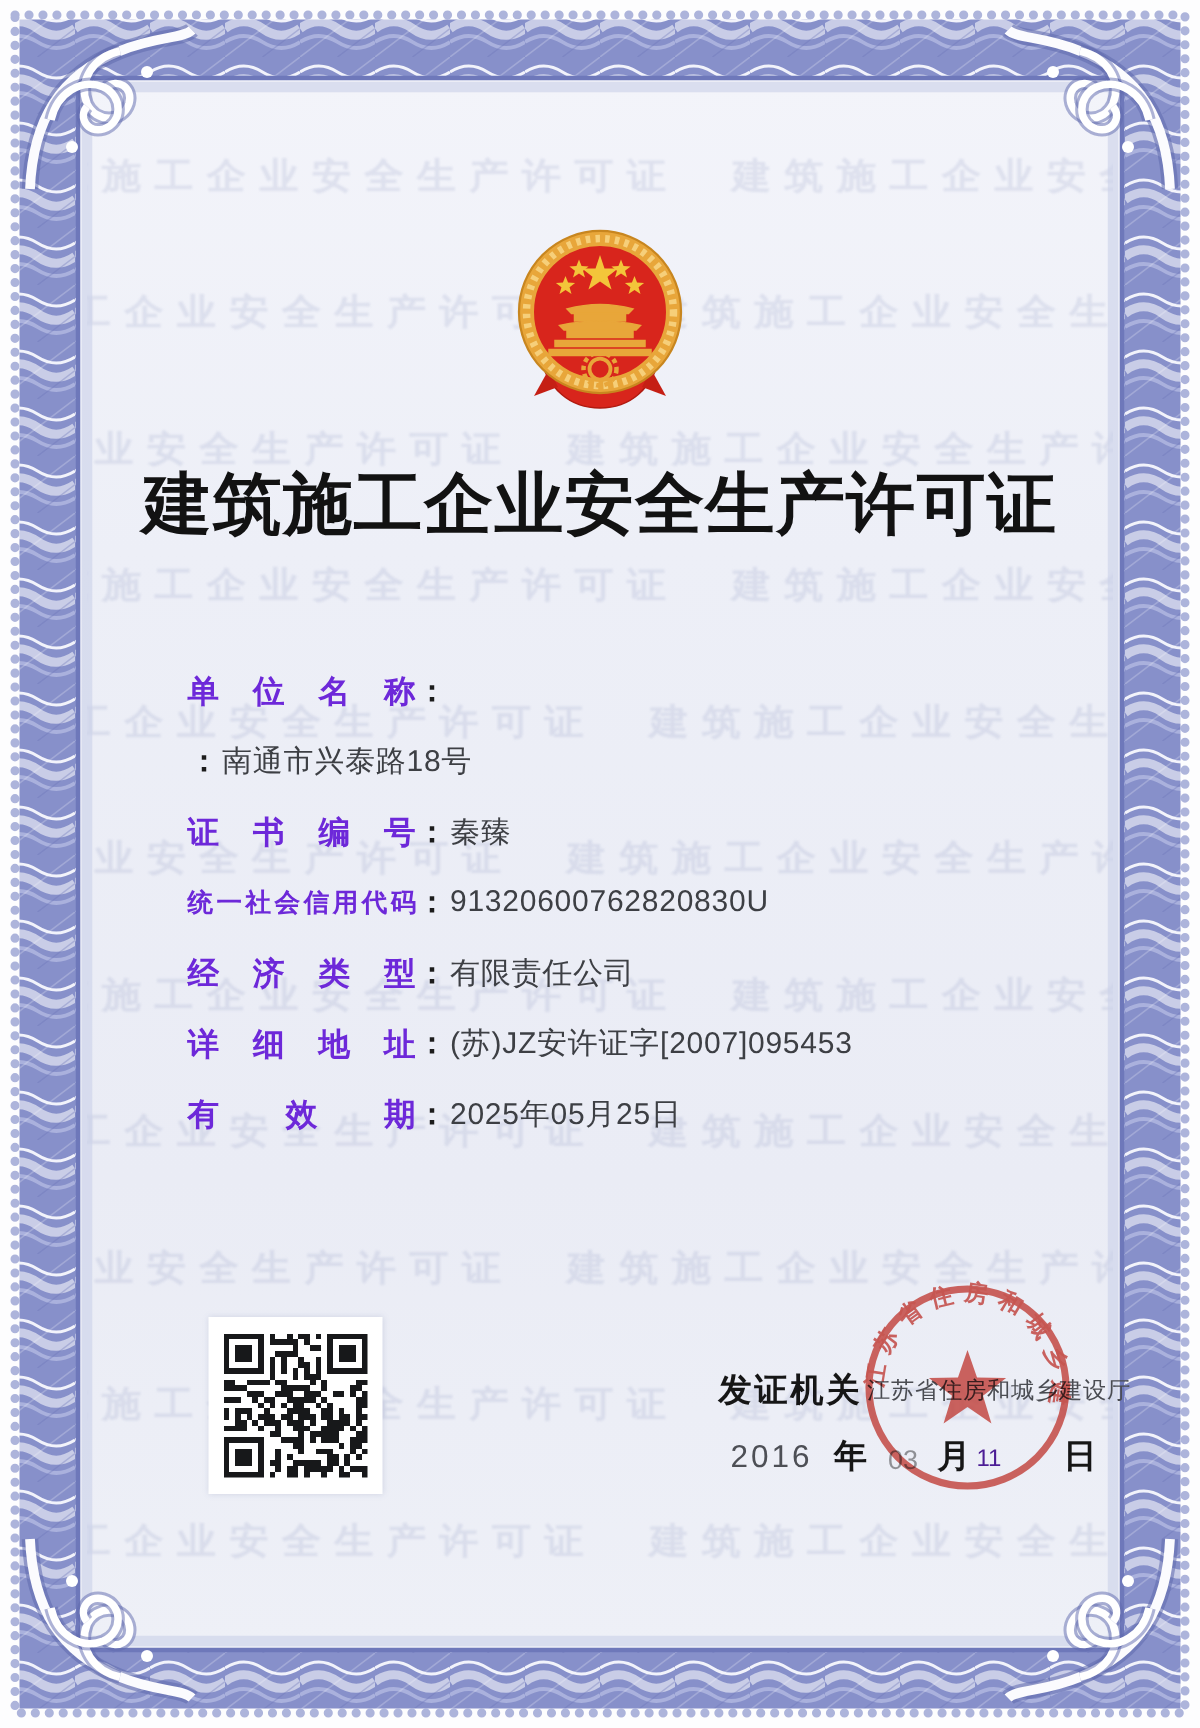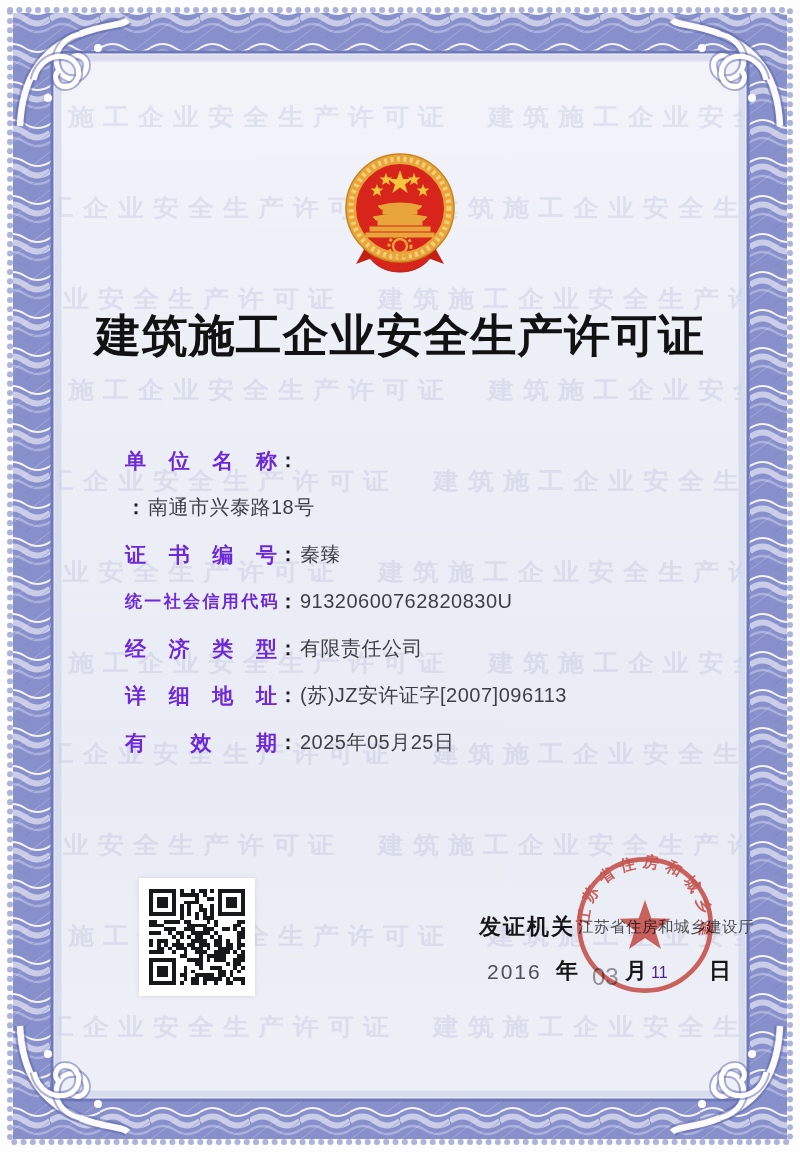--- a/index.html
+++ b/index.html
@@ -54,21 +54,21 @@
     display:flex;align-items:center;justify-content:center;
   }
   .issuer-row{position:absolute;left:479px;top:912px;display:flex;align-items:center;white-space:nowrap;}
   .issuer-label{font-size:22px;font-weight:700;color:#161616;letter-spacing:2px;}
   .issuer-value{font-size:15.5px;color:#4a4c52;margin-left:3px;letter-spacing:0.5px;}
 
   .date-row{position:absolute;left:0;top:956px;width:800px;height:34px;}
   .date-row span{position:absolute;white-space:nowrap;}
   .d-year{left:487px;top:4px;font-size:21px;color:#4d4f55;letter-spacing:2px;}
   .d-yu{left:556px;top:0;font-size:22px;font-weight:700;color:#161616;}
-  .d-month{left:592px;top:7px;font-size:24px;color:#8f9095;}
+  .d-month{left:592px;top:7px;font-size:18px;color:#8f9095;}
   .d-mu{left:625px;top:0;font-size:22px;font-weight:700;color:#161616;}
   .d-day{left:651px;top:8px;font-size:16px;color:#4c1d95;}
   .d-du{left:709px;top:0;font-size:22px;font-weight:700;color:#161616;}
 
   .seal{position:absolute;left:572px;top:852px;width:146px;height:146px;
     mix-blend-mode:multiply;opacity:0.9;}
 </style>
 </head>
 <body>
 
@@ -183,21 +183,21 @@
         <span class="f-value">91320600762820830U</span>
       </div>
       <div class="field-row">
         <span class="f-label">经济类型</span>
           <span class="f-colon">：</span>
         <span class="f-value">有限责任公司</span>
       </div>
       <div class="field-row">
         <span class="f-label">详细地址</span>
           <span class="f-colon">：</span>
-        <span class="f-value">(苏)JZ安许证字[2007]096113</span>
+        <span class="f-value">(苏)JZ安许证字[2007]095453</span>
       </div>
       <div class="field-row">
         <span class="f-label">有效期</span>
           <span class="f-colon">：</span>
         <span class="f-value">2025年05月25日</span>
       </div>
     </div>
 
     <div class="qr-box">
       <svg id="qr-svg" width="96" height="96" viewBox="0 0 25 25" shape-rendering="crispEdges">

